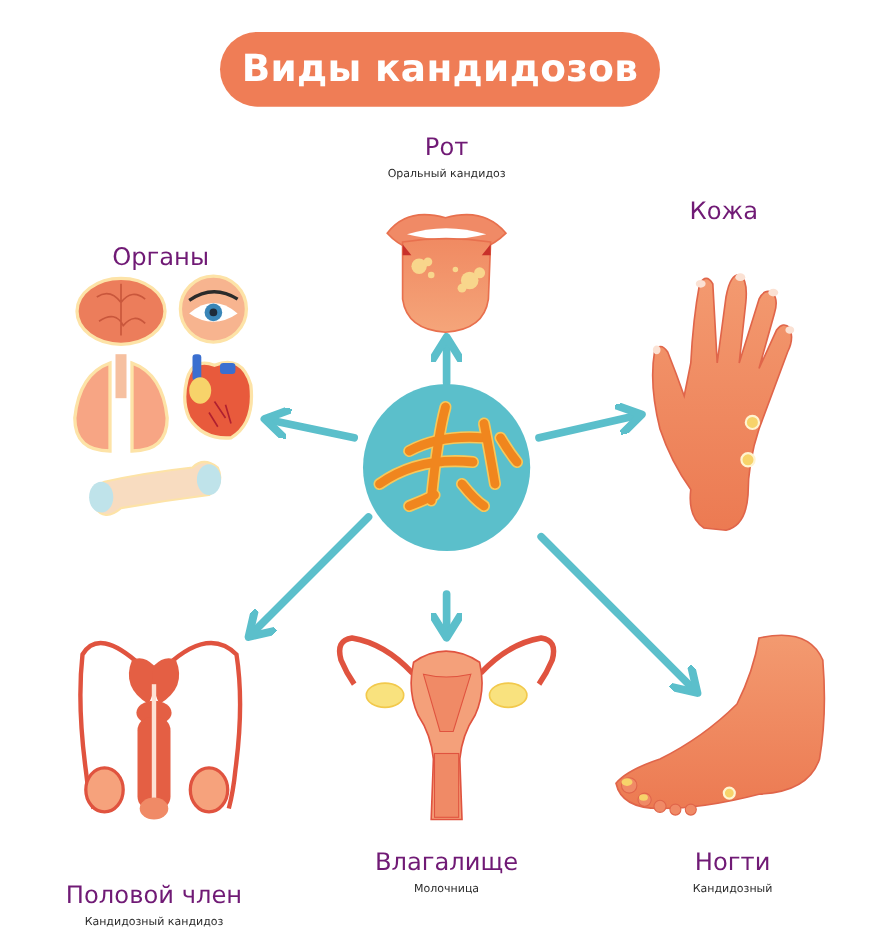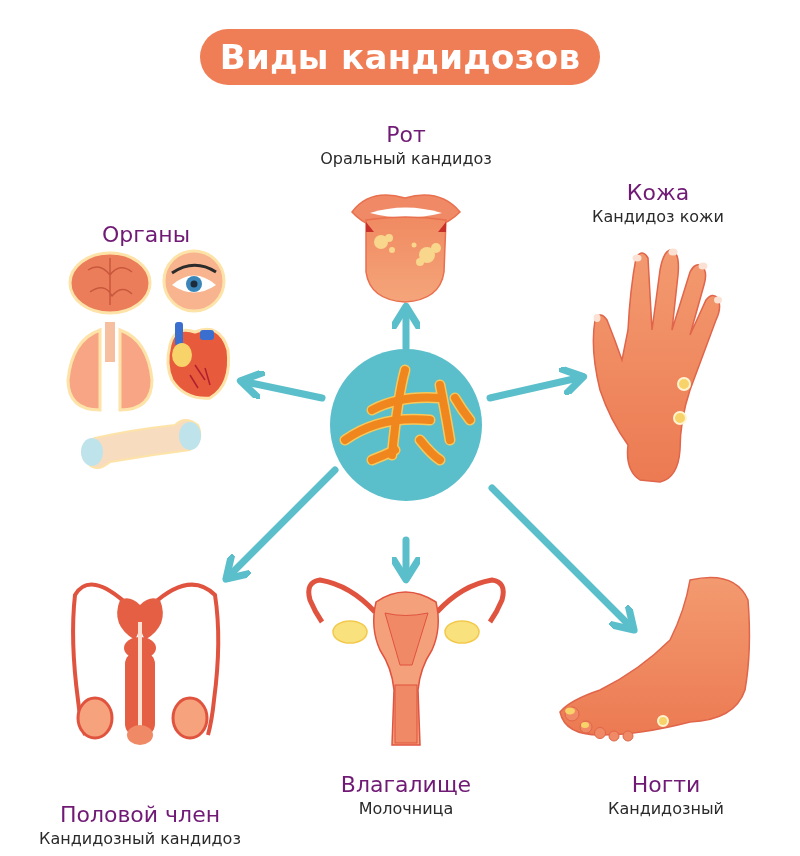--- a/index.html
+++ b/index.html
@@ -1,24 +1,24 @@
 <!DOCTYPE html>
 <html><head>
 <meta charset="utf-8">
 <style>
   html, body { margin: 0; padding: 0; background: #ffffff; }
   body { width: 800px; height: 856px; position: relative; overflow: hidden;
          font-family: "DejaVu Sans", "Liberation Sans", sans-serif; color: #222222; }
-  .title-pill { position: absolute; left: 200px; top: 29px; width: 400px; height: 56px;
+  .title-pill { position: absolute; left: 200px; top: 29px; width: 400px; height: 68px;
                 background: #ef7d56; border-radius: 34px; display: flex; align-items: center;
                 justify-content: center; }
   .title-pill span { color: #ffffff; font-size: 34px; font-weight: 600; letter-spacing: 0.3px; }
   .label { position: absolute; text-align: center; width: 240px; }
   .label .h { font-size: 22px; font-weight: 500; color: #701a75; line-height: 26px; display:block; }
-  .label .s { font-size: 16px; color: #2a2a2a; line-height: 16px; display:block; margin-top: 3px; }
+  .label .s { font-size: 10px; color: #2a2a2a; line-height: 16px; display:block; margin-top: 3px; }
   svg.layer { position: absolute; left: 0; top: 0; }
   .node { cursor: default; }
 </style>
 </head>
 <body>
 
 <div class="title-pill">
   <span>Виды кандидозов</span>
 </div>
 
@@ -169,21 +169,20 @@
   <span class="h">Рот</span>
   <span class="s">Оральный кандидоз</span>
 </div>
 
 <div class="label node" style="left:26px; top:190px;margin-top:32px;">
   <span class="h">Органы</span>
 </div>
 
 <div class="label node" style="left:538px; top:180px;">
   <span class="h">Кожа</span>
-  <span class="s">Кандидоз кожи</span>
 </div>
 
 <div class="label node" style="left:20px; top:802px;">
   <span class="h">Половой член</span>
   <span class="s">Кандидозный кандидоз</span>
 </div>
 
 <div class="label node" style="left:286px; top:772px;">
   <span class="h">Влагалище</span>
   <span class="s">Молочница</span>

